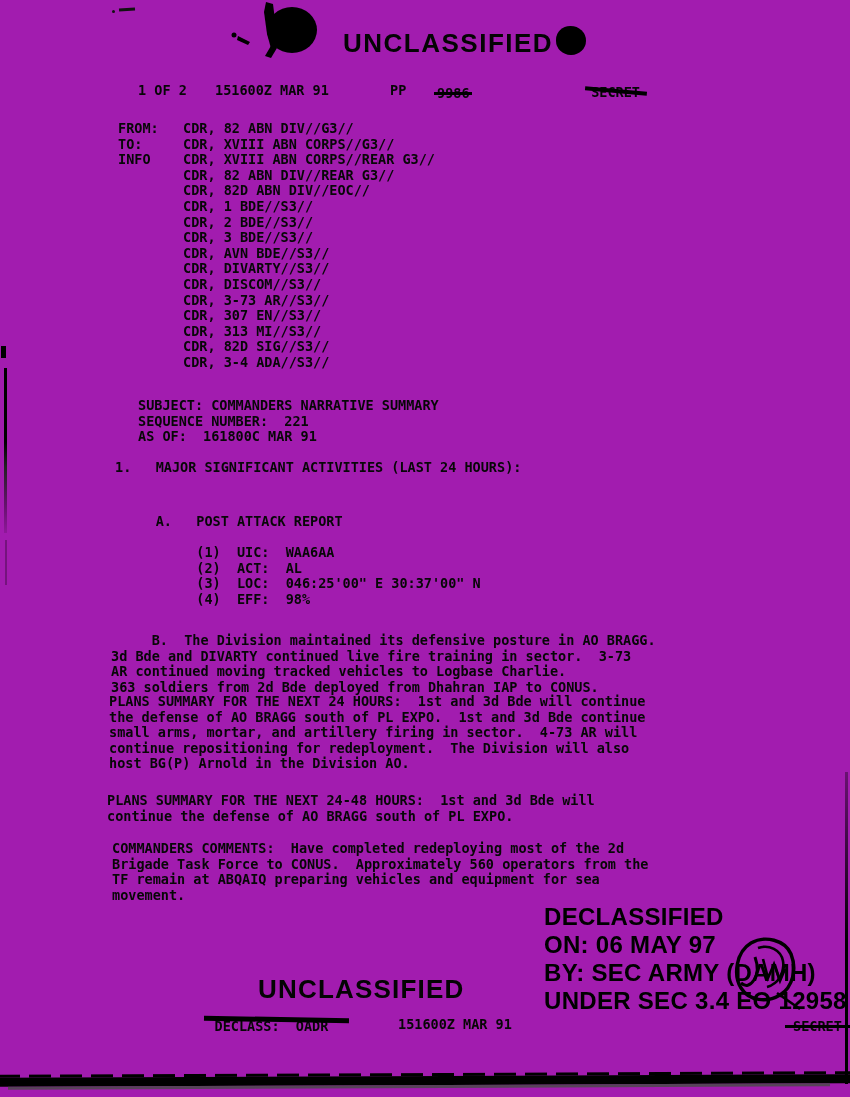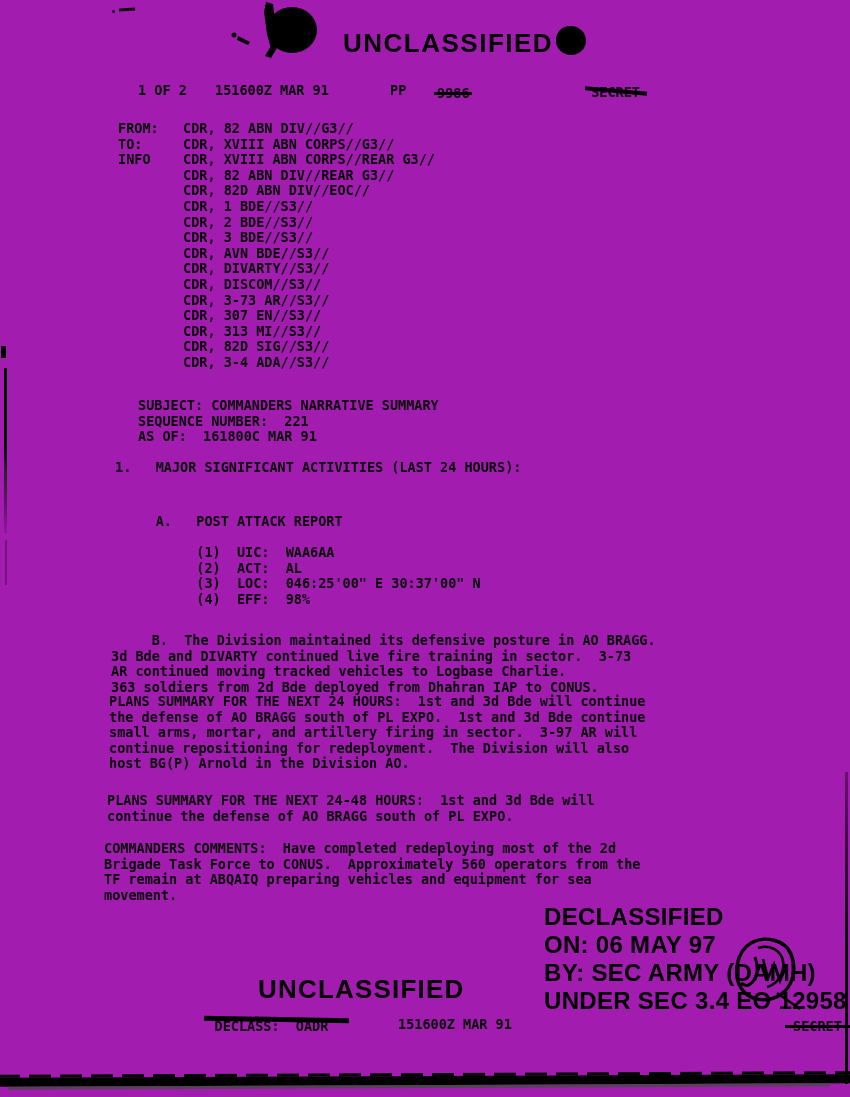--- a/index.html
+++ b/index.html
@@ -97,28 +97,28 @@
           (3)  LOC:  046:25'00" E 30:37'00" N
           (4)  EFF:  98%</pre>
 
   <pre class="doc" style="left:111px;top:609px;margin-top:24px;">     B.  The Division maintained its defensive posture in AO BRAGG.
 3d Bde and DIVARTY continued live fire training in sector.  3-73
 AR continued moving tracked vehicles to Logbase Charlie.
 363 soldiers from 2d Bde deployed from Dhahran IAP to CONUS.</pre>
 
   <pre class="doc" style="left:109px;top:694px;">PLANS SUMMARY FOR THE NEXT 24 HOURS:  1st and 3d Bde will continue
 the defense of AO BRAGG south of PL EXPO.  1st and 3d Bde continue
-small arms, mortar, and artillery firing in sector.  3-97 AR will
+small arms, mortar, and artillery firing in sector.  4-73 AR will
 continue repositioning for redeployment.  The Division will also
 host BG(P) Arnold in the Division AO.</pre>
 
   <pre class="doc" style="left:107px;top:793px;">PLANS SUMMARY FOR THE NEXT 24-48 HOURS:  1st and 3d Bde will
 continue the defense of AO BRAGG south of PL EXPO.</pre>
 
-  <pre class="doc" style="left:104px;top:841px;">COMMANDERS COMMENTS:  Have completed redeploying most of the 2d
+  <pre class="doc" style="left:112px;top:841px;">COMMANDERS COMMENTS:  Have completed redeploying most of the 2d
 Brigade Task Force to CONUS.  Approximately 560 operators from the
 TF remain at ABQAIQ preparing vehicles and equipment for sea
 movement.</pre>
 
   
   <div class="stamp" style="left:544px;top:903px;white-space:pre;">DECLASSIFIED
 ON: 06 MAY 97
 BY: SEC ARMY (DAMH)
 UNDER SEC 3.4 EO 12958</div>
 

